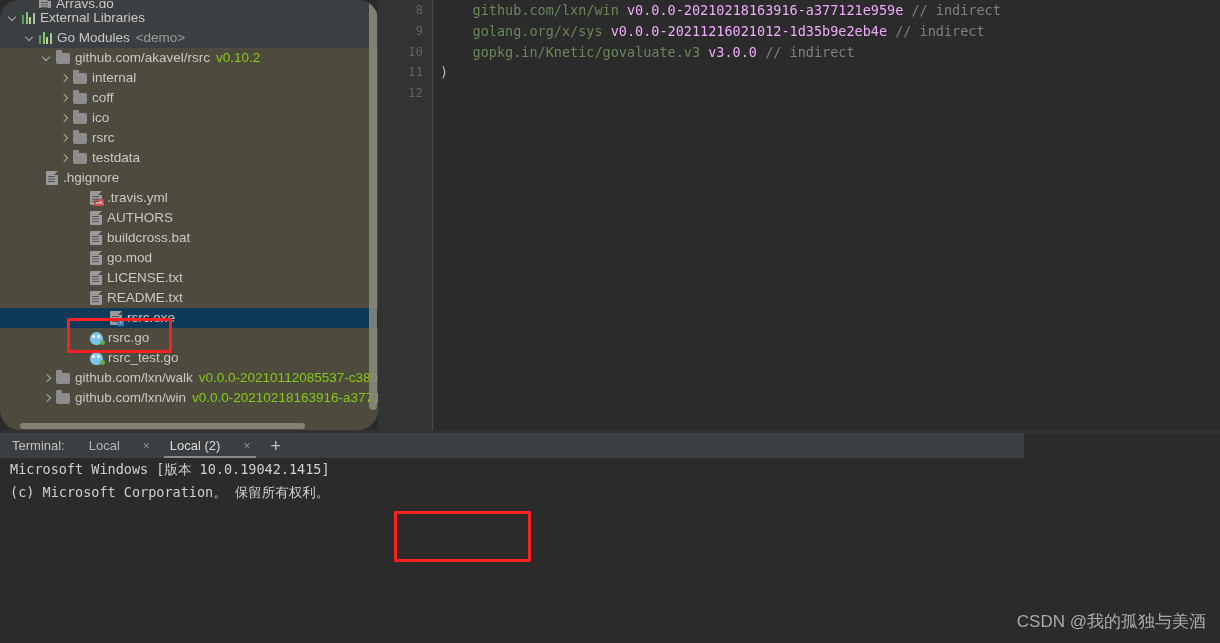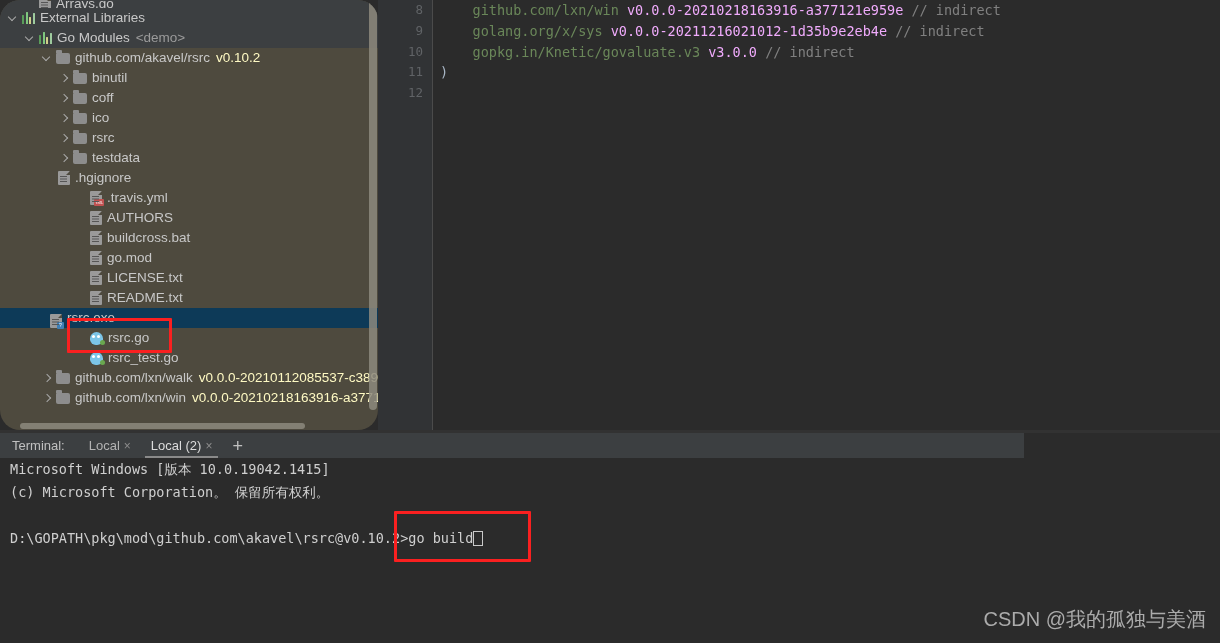--- a/index.html
+++ b/index.html
@@ -76,21 +76,21 @@
     content:""; position:absolute; top:3px; width:3px; height:3px;
     border-radius:50%; background:#fff;
   }
   .go-ic::before { left:2px; }
   .go-ic::after  { left:7px; }
   .go-ic .tail {
     position:absolute; right:-2px; bottom:0px;
     width:5px; height:5px; border-radius:50%; background:#6aa84f;
   }
   .tlabel { color:#c8c8c8; }
-  .tver { color:#fef9c3; margin-left:6px; }
+  .tver { color:#84cc16; margin-left:6px; }
   .tree-row.hdr .tver, .tree-row.hdr .tdim { color:#9b9b9b; }
 
   
   #tree-vscroll {
     position:absolute; right:0; top:0; width:10px; height:430px;
     background:transparent;
   }
   #tree-vthumb {
     position:absolute; left:1px; top:0; width:8px; height:410px;
     background:#8d8a7e; border-radius:4px; opacity:.85;
@@ -144,21 +144,21 @@
     position:absolute; left:0; top:430px; width:1220px; height:3px;
     background:#323232;
   }
   #term-tabbar {
     position:absolute; left:0; top:433px; width:1024px; height:25px;
     background:#3c3f41; display:flex; align-items:center;
     font-size:13px; color:#bbbbbb;
   }
   #term-tabbar .tlab { margin-left:12px; margin-right:14px; color:#c0c0c0; }
   .tterm-tab {
-    position:relative; display:flex; align-items:center; gap:4px;
+    position:relative; display:flex; align-items:center; gap:23px;
     height:25px; padding:0 10px; color:#b3b3b3; cursor:default;
   }
   .tterm-tab.active { color:#dcdcdc; }
   .tterm-tab.active::after {
     content:""; position:absolute; left:4px; right:4px; bottom:0;
     height:2px; background:#8a8a8a;
   }
   .xclose { font-size:12px; color:#8d8d8d; }
   .tplus { margin-left:10px; font-size:18px; color:#c0c0c0; line-height:1; }
 
@@ -181,21 +181,21 @@
   .redbox {
     position:absolute; border:3px solid #fa2020;
     pointer-events:none; border-radius:1px;
   }
   #redbox-tree { left:67px; top:318px; width:105px; height:35px; }
   #redbox-term { left:394px; top:511px; width:137px; height:51px; }
 
   
   #watermark {
     position:absolute; right:14px; bottom:10px;
-    font-size:20px; color:#b9b9b9; opacity:.9;
+    font-size:17px; color:#b9b9b9; opacity:.9;
     font-family:"Liberation Sans", sans-serif; white-space:nowrap;
   }
 </style>
 </head>
 <body>
 
 <div id="app">
 
   <div id="tree-panel">
     <div id="tree-rows">
@@ -227,21 +227,21 @@
         </div>
         <div class="tree-row" style="padding-left: 42px;">
           <span class="chev d"></span>
           <span class="folder-ic"></span>
           <span class="tlabel">github.com/akavel/rsrc</span>
           <span class="tver">v0.10.2</span>
         </div>
         <div class="tree-row" style="padding-left: 59px;">
           <span class="chev r"></span>
           <span class="folder-ic"></span>
-          <span class="tlabel">binutil</span>
+          <span class="tlabel">internal</span>
         </div>
         <div class="tree-row" style="padding-left: 59px; align-items: center;">
           <span class="chev r"></span>
           <span class="folder-ic"></span>
           <span class="tlabel">coff</span>
         </div>
         <div class="tree-row" style="padding-left: 59px;">
           <span class="chev r"></span>
           <span class="folder-ic"></span>
           <span class="tlabel">ico</span>
@@ -249,21 +249,21 @@
         <div class="tree-row" style="padding-left: 59px;">
           <span class="chev r"></span>
           <span class="folder-ic"></span>
           <span class="tlabel">rsrc</span>
         </div>
         <div class="tree-row" style="padding-left: 59px;">
           <span class="chev r"></span>
           <span class="folder-ic"></span>
           <span class="tlabel">testdata</span>
         </div>
-        <div class="tree-row" style="padding-left: 44px;">
+        <div class="tree-row" style="padding-left: 32px;">
           <span class="chev "></span>
           <span class="file-ic"></span>
           <span class="tlabel">.hgignore</span>
         </div>
         <div class="tree-row" style="padding-left: 76px;">
           <span class="chev "></span>
           <span class="file-ic">
             <span class="badge" style="background: rgb(194, 82, 82); width: 10px; font-size: 4px;">YML</span>
           </span>
           <span class="tlabel">.travis.yml</span>
@@ -286,21 +286,21 @@
         <div class="tree-row" style="padding-left: 76px;">
           <span class="chev "></span>
           <span class="file-ic"></span>
           <span class="tlabel">LICENSE.txt</span>
         </div>
         <div class="tree-row" style="padding-left: 76px;">
           <span class="chev "></span>
           <span class="file-ic"></span>
           <span class="tlabel">README.txt</span>
         </div>
-        <div class="tree-row selected" style="padding-left: 36px; align-items: flex-end;">
+        <div class="tree-row selected" style="padding-left: 96px;">
           <span class="chev "></span>
           <span class="file-ic" style="--sel: 1;">
             <span class="badge" style="background: rgb(63, 127, 181);">?</span>
           </span>
           <span class="tlabel">rsrc.exe</span>
         </div>
         <div class="tree-row" style="padding-left: 76px;">
           <span class="chev "></span>
           <span class="go-ic">
             <span class="tail"></span>
@@ -370,21 +370,20 @@
           <span class="xclose">×</span>
         </div>
       </div>
     <span class="tplus">+</span>
   </div>
 
   <div id="term-body">
     <div class="trow">Microsoft Windows [版本 10.0.19042.1415]</div>
     <div class="trow">(c) Microsoft Corporation。 保留所有权利。</div>
     <div class="blank"></div>
-    <div class="trow"><span>D:\GOPATH\pkg\mod\github.com\akavel\rsrc@v0.10.2&gt;</span><span>go build</span><span class="caret"></span></div>
   </div>
 
   <div class="redbox" id="redbox-tree"></div>
   <div class="redbox" id="redbox-term"></div>
 
   <div id="watermark">CSDN @我的孤独与美酒</div>
 
 </div>
 
 </body></html>

